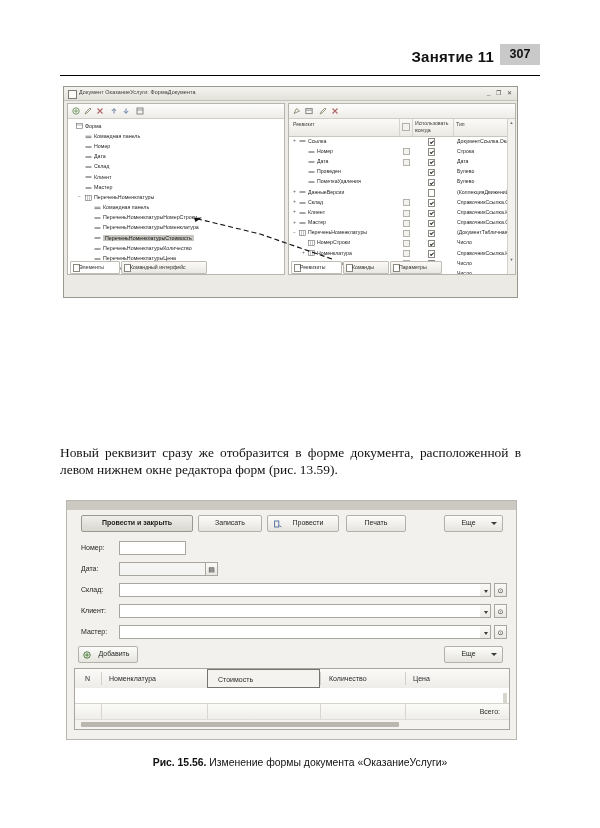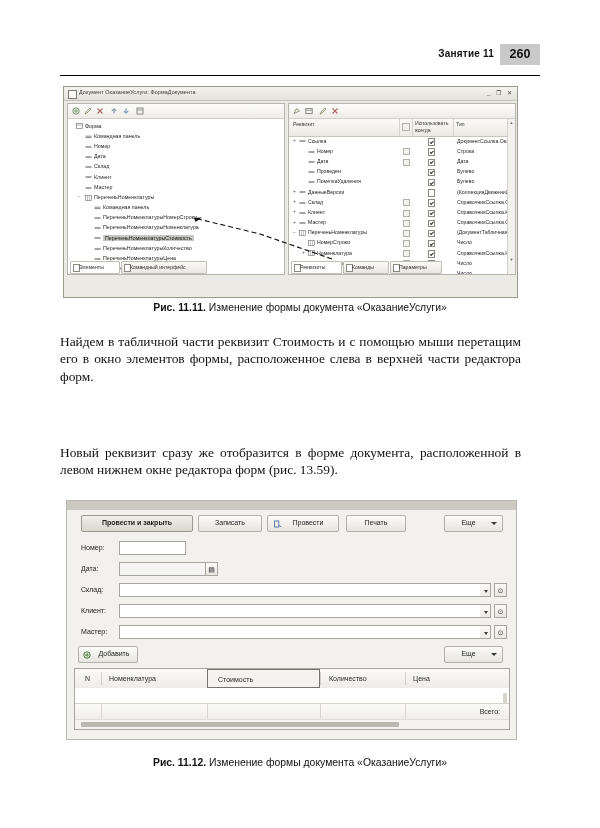--- a/index.html
+++ b/index.html
@@ -10,21 +10,21 @@
   }
   .page{position:absolute;left:0;top:0;width:600px;height:828px;}
 
   
   .header{
     position:absolute;left:60px;top:46px;width:480px;height:30px;
   }
   .header-title{
     position:absolute;right:46px;top:2px;
     font-family:"Liberation Sans", sans-serif;
-    font-size:10px;font-weight:bold;letter-spacing:.2px;color:#111;
+    font-size:15px;font-weight:bold;letter-spacing:.2px;color:#111;
   }
   .page-num-box{
     position:absolute;right:0;top:-2px;width:40px;height:21px;
     background:#c9c9c9;
   }
   .page-num{
     position:absolute;left:0;top:3px;width:40px;text-align:center;
     font-family:"Liberation Sans", sans-serif;
     font-size:12.5px;font-weight:bold;color:#111;
   }
@@ -203,21 +203,21 @@
   .vgrip{position:absolute;right:2px;top:24px;width:4px;height:14px;background:#d8d5ce;}
 </style>
 </head>
 <body>
 
 <div class="page">
 
   <div class="header">
     <div class="header-title">Занятие 11</div>
     <div class="page-num-box">
-      <div class="page-num">260</div>
+      <div class="page-num">307</div>
     </div>
   </div>
   <div class="header-rule"></div>
 
   <div class="fig1">
     <div class="titlebar">
       <div class="tb-icon"></div>
       <div class="tb-text">Документ ОказаниеУслуги: ФормаДокумента</div>
       <div class="tb-btns">_ ❐ ✕</div>
     </div>
@@ -556,26 +556,21 @@
         </div>
       </div>
     </div>
 
     <svg class="arrow-svg" viewBox="0 0 455 212">
       <path d="M268 172 L196 147 L130 131" fill="none" stroke="#111" stroke-width="1.1" stroke-dasharray="5,3"></path>
       <path d="M130 131 l8 -0.5 l-6.5 4.5 z" fill="#111"></path>
     </svg>
   </div>
 
-  <div class="caption" style="top:302px;">
-    <b>Рис. 11.11.</b>
-    <span>Изменение формы документа «ОказаниеУслуги»</span>
-  </div>
-
-  <div class="para" style="top:333px;">Найдем в табличной части реквизит Стоимость и с помощью мыши перетащим его в окно элементов формы, расположенное слева в верхней части редактора форм.</div>
+
   <div class="para" style="top:444px;">Новый реквизит сразу же отобразится в форме документа, расположенной в левом нижнем окне редактора форм (рис. 13.59).</div>
 
   <div class="fig2">
     <div class="f2-top"></div>
 
     <div class="cmdbar">
       <div class="btn primary" style="left:14px;width:110px;">
         <span class="bl">Провести и закрыть</span>
       </div>
       <div class="btn" style="left:131px;width:62px;">
@@ -674,17 +669,17 @@
         <span class="tfsep" style="left:330px;"></span>
         <span class="tot">Всего:</span>
       </div>
       <div class="hscroll">
         <div class="hthumb"></div>
       </div>
     </div>
   </div>
 
   <div class="caption" style="top:757px;">
-    <b>Рис. 11.12.</b>
+    <b>Рис. 15.56.</b>
     <span>Изменение формы документа «ОказаниеУслуги»</span>
   </div>
 
 </div>
 
 </body></html>

